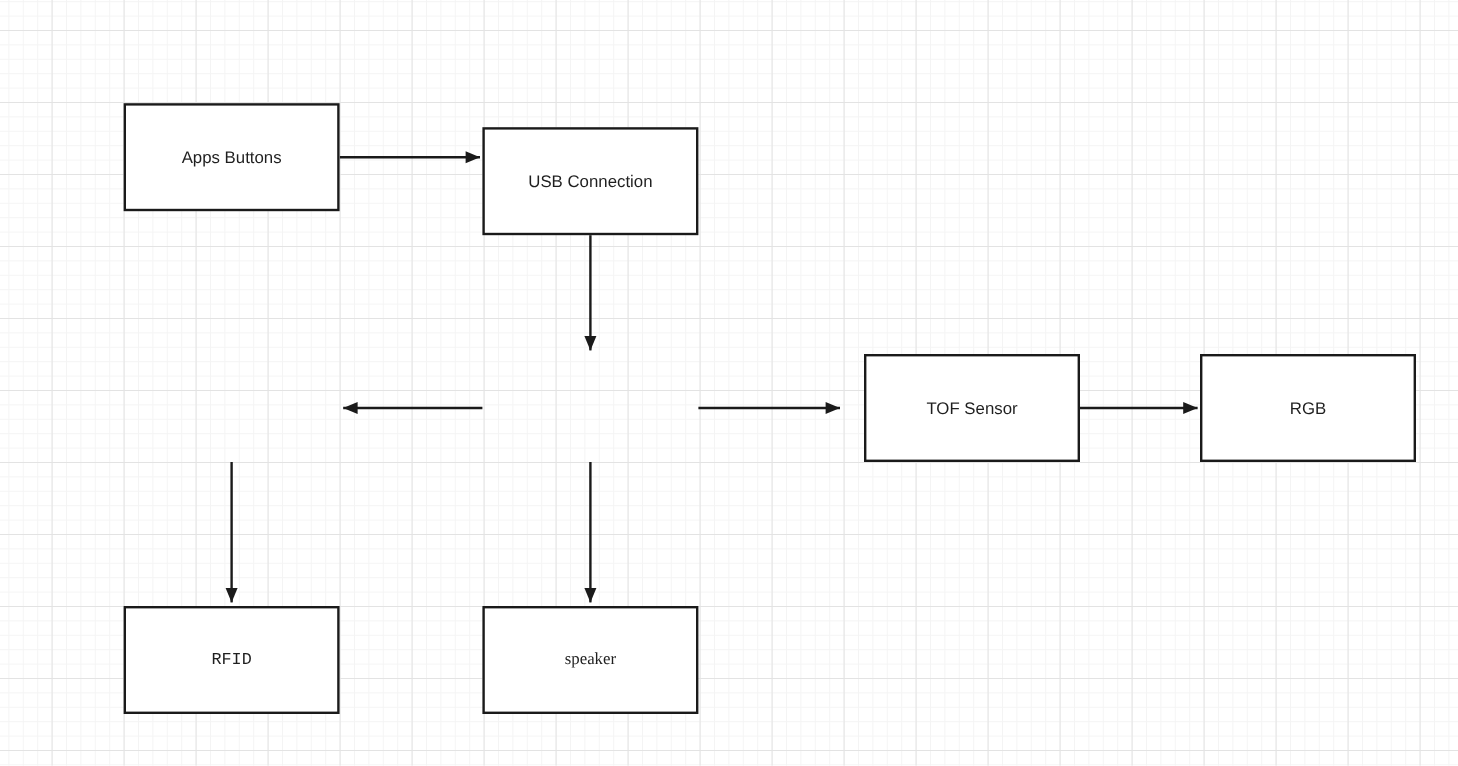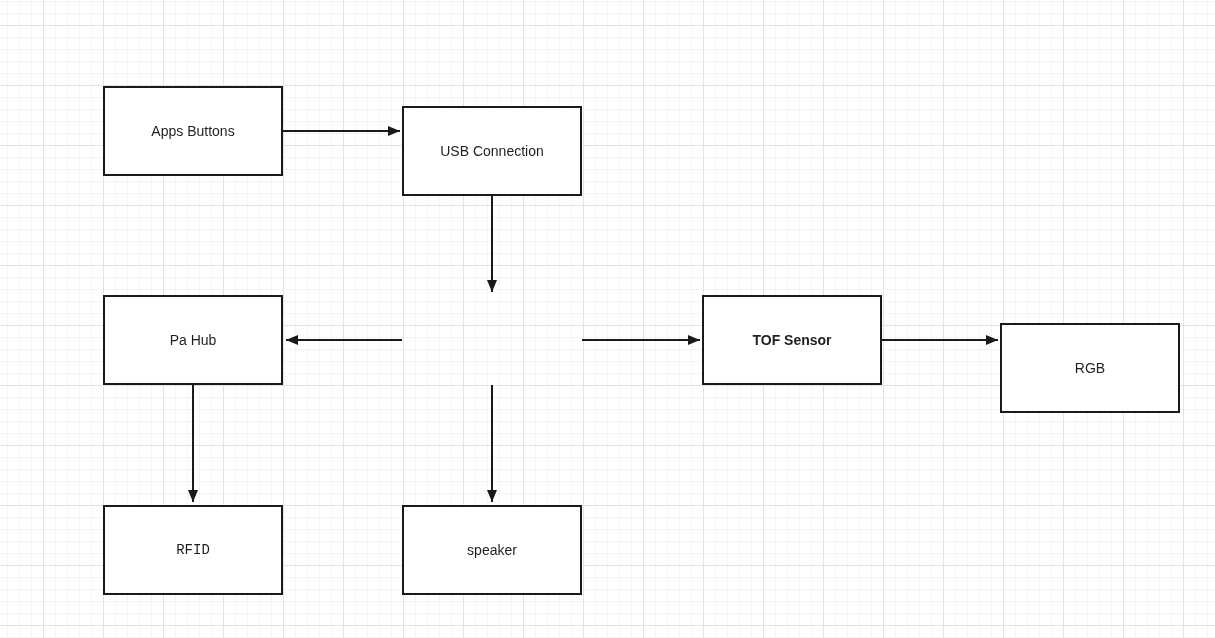--- a/index.html
+++ b/index.html
@@ -49,24 +49,24 @@
   .node-label {
     font-size: 14px;
     color: #1f1f1f;
     line-height: 1.2;
     white-space: nowrap;
   }
   .n-apps-buttons   { left: 103px;  top: 86px;  }
   .n-usb-connection { left: 402px;  top: 86px; margin-top: 20px;  }
   .n-pa-hub         { left: 103px;  top: 295px; }
   .n-main-m5stack   { left: 402px;  top: 295px; }
-  .n-tof-sensor     { left: 702px;  top: 295px; font-weight: bold; }
-  .n-rgb            { left: 1000px; top: 295px; margin-top: 28px; }
+  .n-tof-sensor     { left: 720px;  top: 295px; }
+  .n-rgb            { left: 1000px; top: 295px; }
   .n-rfid           { left: 103px;  top: 505px; font-family: Liberation Mono, monospace; }
-  .n-speaker        { left: 402px;  top: 505px; }
+  .n-speaker        { left: 402px;  top: 505px; font-family: Liberation Serif, serif; }
 </style>
 </head>
 <body>
 
 <div class="canvas">
 
   <svg class="edge-layer" width="1215" height="638" viewBox="0 0 1215 638" xmlns="http://www.w3.org/2000/svg">
     <defs>
       <marker id="arrow" markerUnits="userSpaceOnUse" markerWidth="14" markerHeight="12" viewBox="0 0 14 12" refX="13" refY="6" orient="auto">
         <path d="M1,1 L13,6 L1,11 Z" fill="#1a1a1a"></path>
@@ -82,23 +82,20 @@
   </svg>
 
   <div class="node n-apps-buttons">
     <span class="node-label">Apps Buttons</span>
   </div>
 
   <div class="node n-usb-connection">
     <span class="node-label">USB Connection</span>
   </div>
 
-  <div class="node n-pa-hub">
-    <span class="node-label">Pa Hub</span>
-  </div>
 
 
   <div class="node n-tof-sensor">
     <span class="node-label">TOF Sensor</span>
   </div>
 
   <div class="node n-rgb">
     <span class="node-label">RGB</span>
   </div>
 

